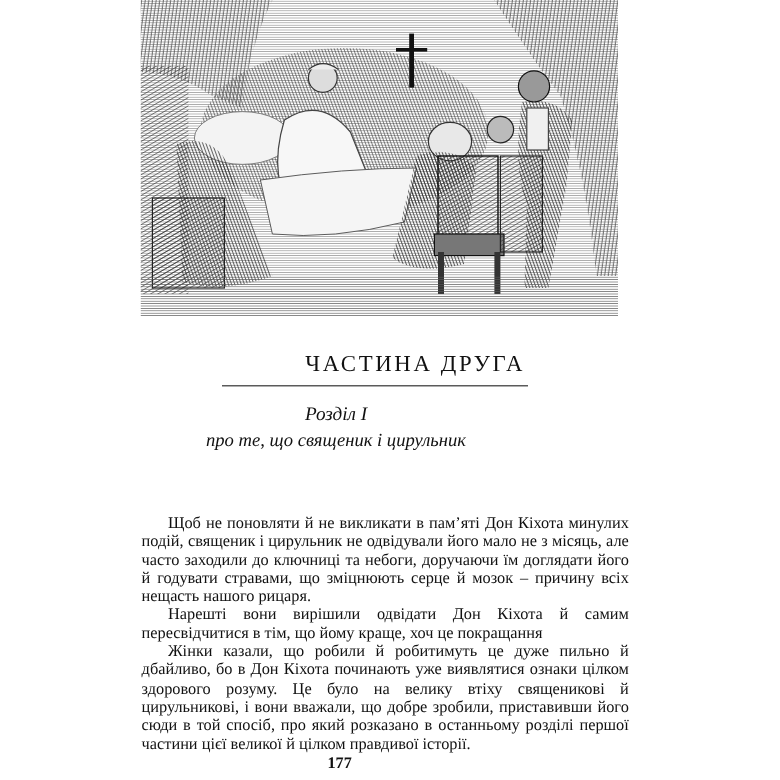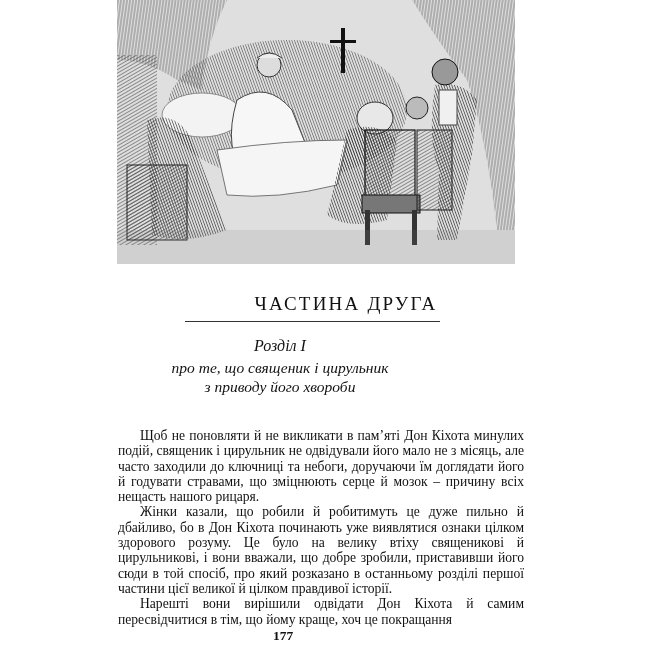--- a/index.html
+++ b/index.html
@@ -87,22 +87,21 @@
     <rect x="0" y="230" width="398" height="34" fill="url(#hlines)" opacity="0.8"></rect>
   </svg>
 </div>
 
 <div class="part-title">ЧАСТИНА ДРУГА</div>
 <div class="rule"></div>
 
 <div class="chapter">
   <div class="num">Розділ I</div>
   <div class="sub">про те, що священик і цирульник</div>
-  <div class="sub">з приводу його хвороби</div>
 </div>
 
 <div class="body-text">
   <p>Щоб не поновляти й не викликати в пам’яті Дон Кіхота минулих подій, священик і цирульник не одвідували його мало не з місяць, але часто заходили до ключниці та небоги, доручаючи їм доглядати його й годувати стравами, що зміцнюють серце й мозок – причину всіх нещасть нашого рицаря.</p>
+  <p>Нарешті вони вирішили одвідати Дон Кіхота й самим пересвідчитися в тім, що йому краще, хоч це покращання</p>
   <p>Жінки казали, що робили й робитимуть це дуже пильно й дбайливо, бо в Дон Кіхота починають уже виявлятися ознаки цілком здорового розуму. Це було на велику втіху священикові й цирульникові, і вони вважали, що добре зробили, приставивши його сюди в той спосіб, про який розказано в останньому розділі першої частини цієї великої й цілком правдивої історії.</p>
-  <p>Нарешті вони вирішили одвідати Дон Кіхота й самим пересвідчитися в тім, що йому краще, хоч це покращання</p>
 </div>
 
 <div class="page-number">177</div>
 
 </body></html>

